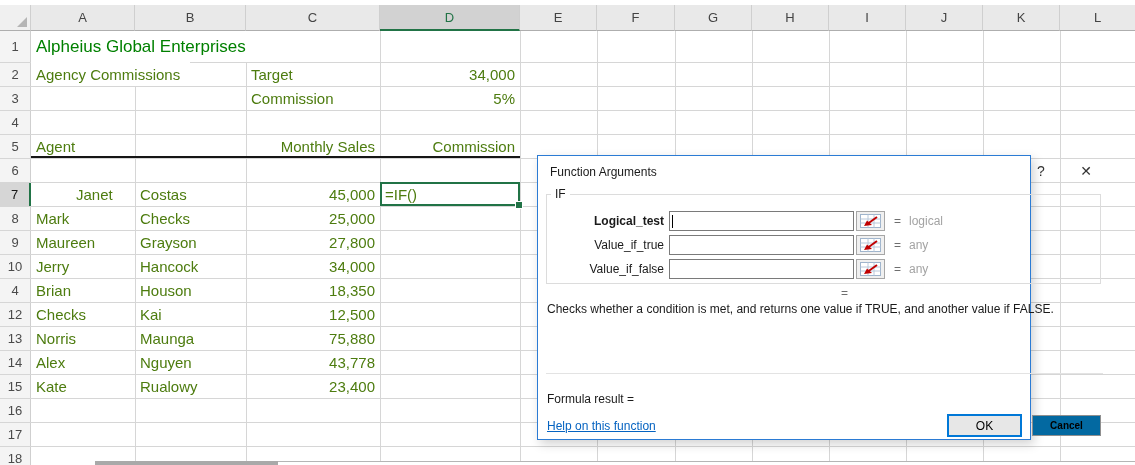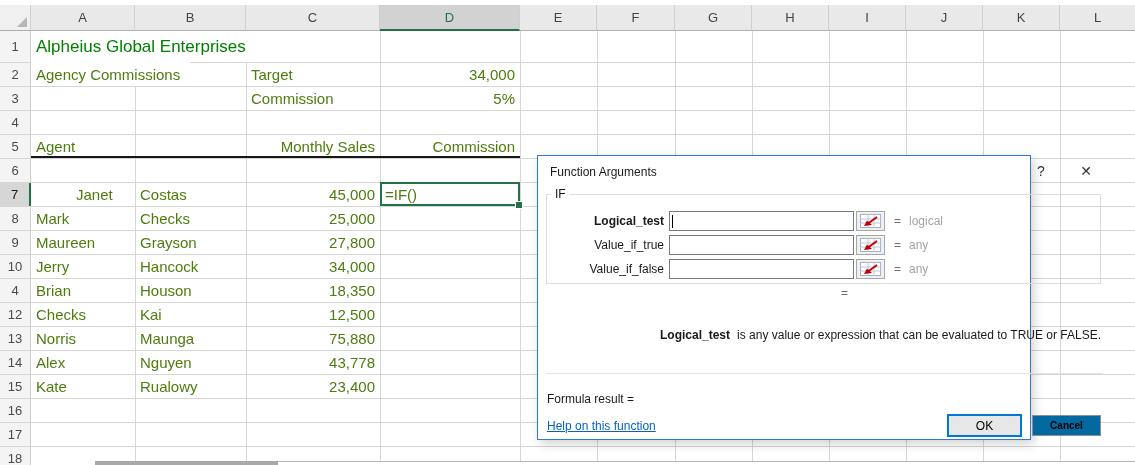--- a/index.html
+++ b/index.html
@@ -255,21 +255,19 @@
           <line x1="17" y1="3" x2="8" y2="9.5" stroke="#c00000" stroke-width="2"></line>
           <polygon points="4,12 12,11 7,6.5" fill="#c00000"></polygon>
         </svg>
       </button>
       <span class="eq">=</span>
       <span class="arg-type">any</span>
     </div>
   </div>
 
   <span class="result-eq">=</span>
-  <div class="desc2">
-    <b>Logical_test</b><span>is any value or expression that can be evaluated to TRUE or FALSE.</span>
-  </div>
+  <div class="desc1">Checks whether a condition is met, and returns one value if TRUE, and another value if FALSE.</div>
   <div class="sep"></div>
   <div class="formula-result">Formula result =</div>
   <a class="help-link">Help on this function</a>
   <button class="btn-ok">OK</button>
   <button class="btn-cancel">Cancel</button>
 </div>
 
 </body></html>

